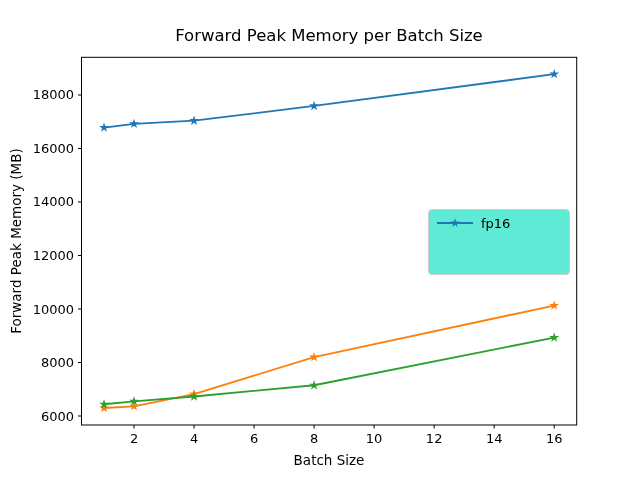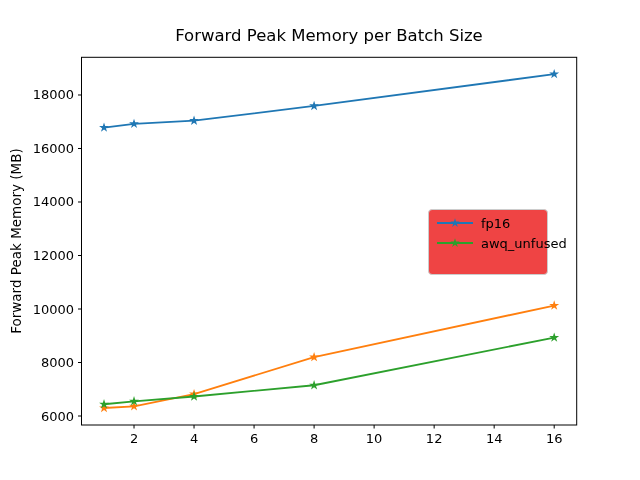--- a/index.html
+++ b/index.html
@@ -50,24 +50,24 @@
   }
   .tick-text {
     font-family: "DejaVu Sans", sans-serif;
     font-size: 13px;
     fill: #000000;
   }
   .legend {
     position: absolute;
     left: 428px;
     top: 209px;
-    width: 120px;
+    width: 142px;
     height: 66px;
     box-sizing: border-box;
-    background: #ef4444;
+    background: #5eead4;
     border: 1px solid #cccccc;
     border-radius: 4px;
     padding: 3px 0 0 8px;
   }
   .legend-row {
     display: flex;
     align-items: center;
     height: 20px;
   }
   .legend-sample {
@@ -132,32 +132,26 @@
       <polygon points="314.09,351.96 312.93,355.55 309.15,355.55 312.20,357.77 311.04,361.36 314.09,359.14 317.15,361.36 315.98,357.77 319.04,355.55 315.26,355.55" fill="#ff7f0e"></polygon>
       <polygon points="554.19,300.33 553.02,303.92 549.25,303.92 552.30,306.14 551.13,309.73 554.19,307.51 557.25,309.73 556.08,306.14 559.14,303.92 555.36,303.92" fill="#ff7f0e"></polygon>
       <polyline points="104.01,404.24 134.02,401.30 194.05,396.48 314.09,385.25 554.19,337.63" fill="none" stroke="#2ca02c" stroke-width="1.8" stroke-linecap="round" stroke-linejoin="round"></polyline>
       <polygon points="104.01,399.04 102.84,402.63 99.06,402.63 102.12,404.85 100.95,408.45 104.01,406.23 107.07,408.45 105.90,404.85 108.95,402.63 105.18,402.63" fill="#2ca02c"></polygon>
       <polygon points="134.02,396.10 132.85,399.69 129.08,399.69 132.13,401.91 130.96,405.51 134.02,403.28 137.08,405.51 135.91,401.91 138.97,399.69 135.19,399.69" fill="#2ca02c"></polygon>
       <polygon points="194.05,391.28 192.88,394.88 189.10,394.88 192.16,397.10 190.99,400.69 194.05,398.47 197.10,400.69 195.93,397.10 198.99,394.88 195.21,394.88" fill="#2ca02c"></polygon>
       <polygon points="314.09,380.05 312.93,383.64 309.15,383.64 312.20,385.86 311.04,389.45 314.09,387.23 317.15,389.45 315.98,385.86 319.04,383.64 315.26,383.64" fill="#2ca02c"></polygon>
       <polygon points="554.19,332.43 553.02,336.02 549.25,336.02 552.30,338.24 551.13,341.84 554.19,339.62 557.25,341.84 556.08,338.24 559.14,336.02 555.36,336.02" fill="#2ca02c"></polygon>
     </svg>
 
+  <div class="x-label">Batch Size</div>
   <div class="y-label">Forward Peak Memory (MB)</div>
 
   <div class="legend">
     <div class="legend-row">
       <svg class="legend-sample" width="36" height="14">
           <line x1="0" y1="7" x2="36" y2="7" stroke="#1f77b4" stroke-width="1.8"></line>
           <polygon points="18.00,2.20 16.92,5.52 13.43,5.52 16.26,7.57 15.18,10.88 18.00,8.83 20.82,10.88 19.74,7.57 22.57,5.52 19.08,5.52" fill="#1f77b4"></polygon>
         </svg>
       <span class="legend-label">fp16</span>
     </div>
-    <div class="legend-row">
-      <svg class="legend-sample" width="36" height="14">
-          <line x1="0" y1="7" x2="36" y2="7" stroke="#2ca02c" stroke-width="1.8"></line>
-          <polygon points="18.00,2.20 16.92,5.52 13.43,5.52 16.26,7.57 15.18,10.88 18.00,8.83 20.82,10.88 19.74,7.57 22.57,5.52 19.08,5.52" fill="#2ca02c"></polygon>
-        </svg>
-      <span class="legend-label">awq_unfused</span>
-    </div>
   </div>
 
 </div>
 
 </body></html>

